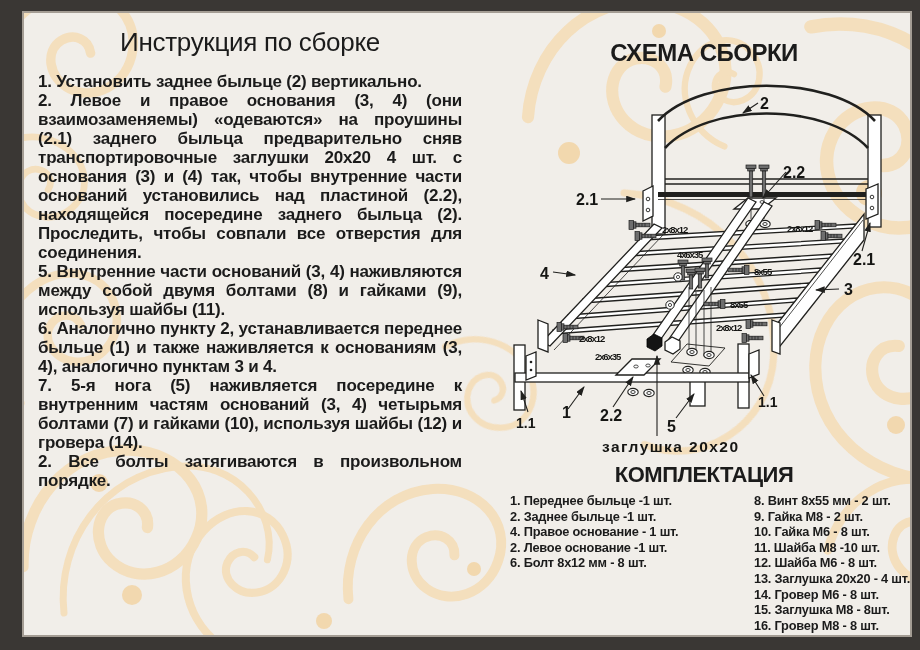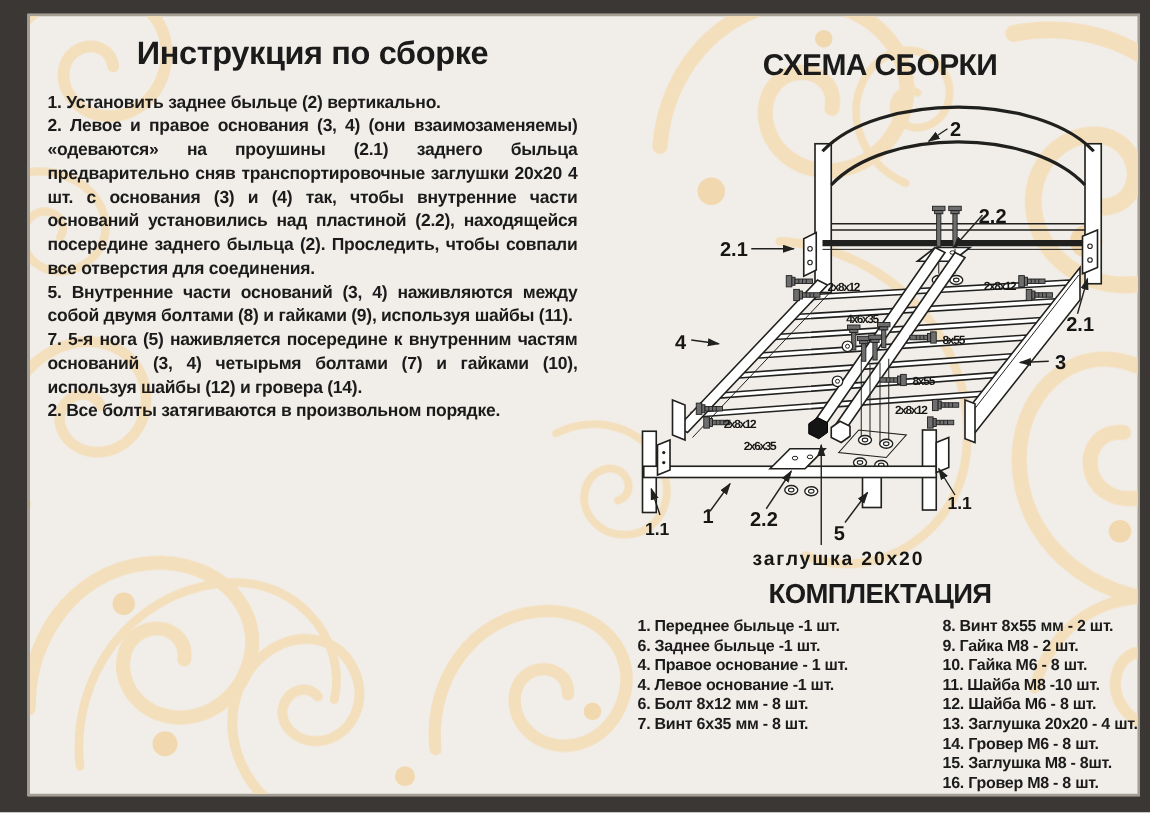--- a/index.html
+++ b/index.html
@@ -2,22 +2,22 @@
 <html style="--page-background: #f1eee9; --ornament: #f6dcb4; --frame: #3a3734; --text: #1b1b1b;"><head>
 <meta charset="utf-8">
 <style>
   html,body{margin:0;padding:0}
   #stage{position:relative;width:920px;height:650px;background:var(--frame,#3a3734);
          font-family:"Liberation Sans",sans-serif;overflow:hidden}
   .page{position:absolute;left:22px;top:11px;width:890px;height:626px;box-sizing:border-box;
         background:var(--page-background,#f1eee9);border:2px solid #a49d94}
   .ornament{position:absolute;left:0;top:0;pointer-events:none}
   .instructions{position:absolute;left:14px;top:14px;width:424px;color:var(--text,#1b1b1b)}
-  .instructions h1{margin:0 0 14px 0;font-size:26px;font-weight:bold;text-align:center;letter-spacing:-0.3px}
-  .steps p{margin:0;font-size:14px;font-weight:bold;line-height:19px;text-align:justify;letter-spacing:-0.2px}
+  .instructions h1{margin:0 0 14px 0;font-size:26px;font-weight:normal;text-align:center;letter-spacing:-0.3px}
+  .steps p{margin:0;font-size:17px;font-weight:bold;line-height:19px;text-align:justify;letter-spacing:-0.2px}
   .dg-title{position:absolute;left:460px;top:26px;width:440px;text-align:center;
             font-size:24px;font-weight:bold;letter-spacing:-0.5px;color:var(--text,#1b1b1b)}
   .diagram{position:absolute;left:448px;top:49px}
   .parts-title{position:absolute;left:460px;top:449px;width:440px;text-align:center;
                font-size:22px;font-weight:bold;letter-spacing:-0.5px;color:var(--text,#1b1b1b)}
   .parts-col{position:absolute;top:480px;font-size:12.8px;font-weight:bold;line-height:15.6px;
              letter-spacing:-0.2px;color:var(--text,#1b1b1b)}
   .parts-col.pl{left:486px;width:240px}
   .parts-col.pr{left:730px;width:170px}
   .parts-col div{white-space:nowrap}
@@ -72,20 +72,21 @@
           <circle cx="450" cy="556" r="7"></circle>
     </g>
   </svg>
 
   <div class="instructions">
     <h1>Инструкция по сборке</h1>
     <div class="steps">
       <p>1. Установить заднее быльце (2) вертикально.</p>
       <p>2. Левое и правое основания (3, 4) (они взаимозаменяемы) «одеваются» на проушины (2.1) заднего быльца предварительно сняв транспортировочные заглушки 20x20 4 шт. с основания (3) и (4) так, чтобы внутренние части оснований установились над пластиной (2.2), находящейся посередине заднего быльца (2). Проследить, чтобы совпали все отверстия для соединения.</p>
       <p>5. Внутренние части оснований (3, 4) наживляются между собой двумя болтами (8) и гайками (9), используя шайбы (11).</p>
+      <p>6. Аналогично пункту 2, устанавливается переднее быльце (1) и также наживляется к основаниям (3, 4), аналогично пунктам 3 и 4.</p>
       <p>7. 5-я нога (5) наживляется посередине к внутренним частям оснований (3, 4) четырьмя болтами (7) и гайками (10), используя шайбы (12) и гровера (14).</p>
       <p>2. Все болты затягиваются в произвольном порядке.</p>
     </div>
   </div>
 
   <div class="dg-title">СХЕМА СБОРКИ</div>
 
   <svg class="diagram" width="450" height="400" viewBox="470 60 450 400">
     <defs>
       <marker id="ah" markerWidth="9" markerHeight="7" refX="8" refY="3" orient="auto">
@@ -269,25 +270,24 @@
     <text class="ds" x="675" y="256" textLength="26">4x6x35</text>
     <text class="ds" x="752" y="273" textLength="18">8x55</text>
     <text class="ds" x="728" y="306" textLength="18">8x55</text>
     <text class="ds" x="593" y="358" textLength="26">2x6x35</text>
     <text class="dc" x="668" y="450" text-anchor="middle" textLength="136">заглушка 20x20</text>
   </svg>
 
   <div class="parts-title">КОМПЛЕКТАЦИЯ</div>
   <div class="parts-col pl">
     <div>1. Переднее быльце -1 шт.</div>
-    <div>6. Заднее быльце -1 шт.</div>
+    <div>2. Заднее быльце -1 шт.</div>
     <div>4. Правое основание - 1 шт.</div>
-    <div>4. Левое основание -1 шт.</div>
+    <div>2. Левое основание -1 шт.</div>
     <div>6. Болт 8x12 мм - 8 шт.</div>
-    <div>7. Винт 6x35 мм - 8 шт.</div>
   </div>
   <div class="parts-col pr">
     <div>8. Винт 8x55 мм - 2 шт.</div>
     <div>9. Гайка М8 - 2 шт.</div>
     <div>10. Гайка М6 - 8 шт.</div>
     <div>11. Шайба М8 -10 шт.</div>
     <div>12. Шайба М6 - 8 шт.</div>
     <div>13. Заглушка 20x20 - 4 шт.</div>
     <div>14. Гровер М6 - 8 шт.</div>
     <div>15. Заглушка М8 - 8шт.</div>

